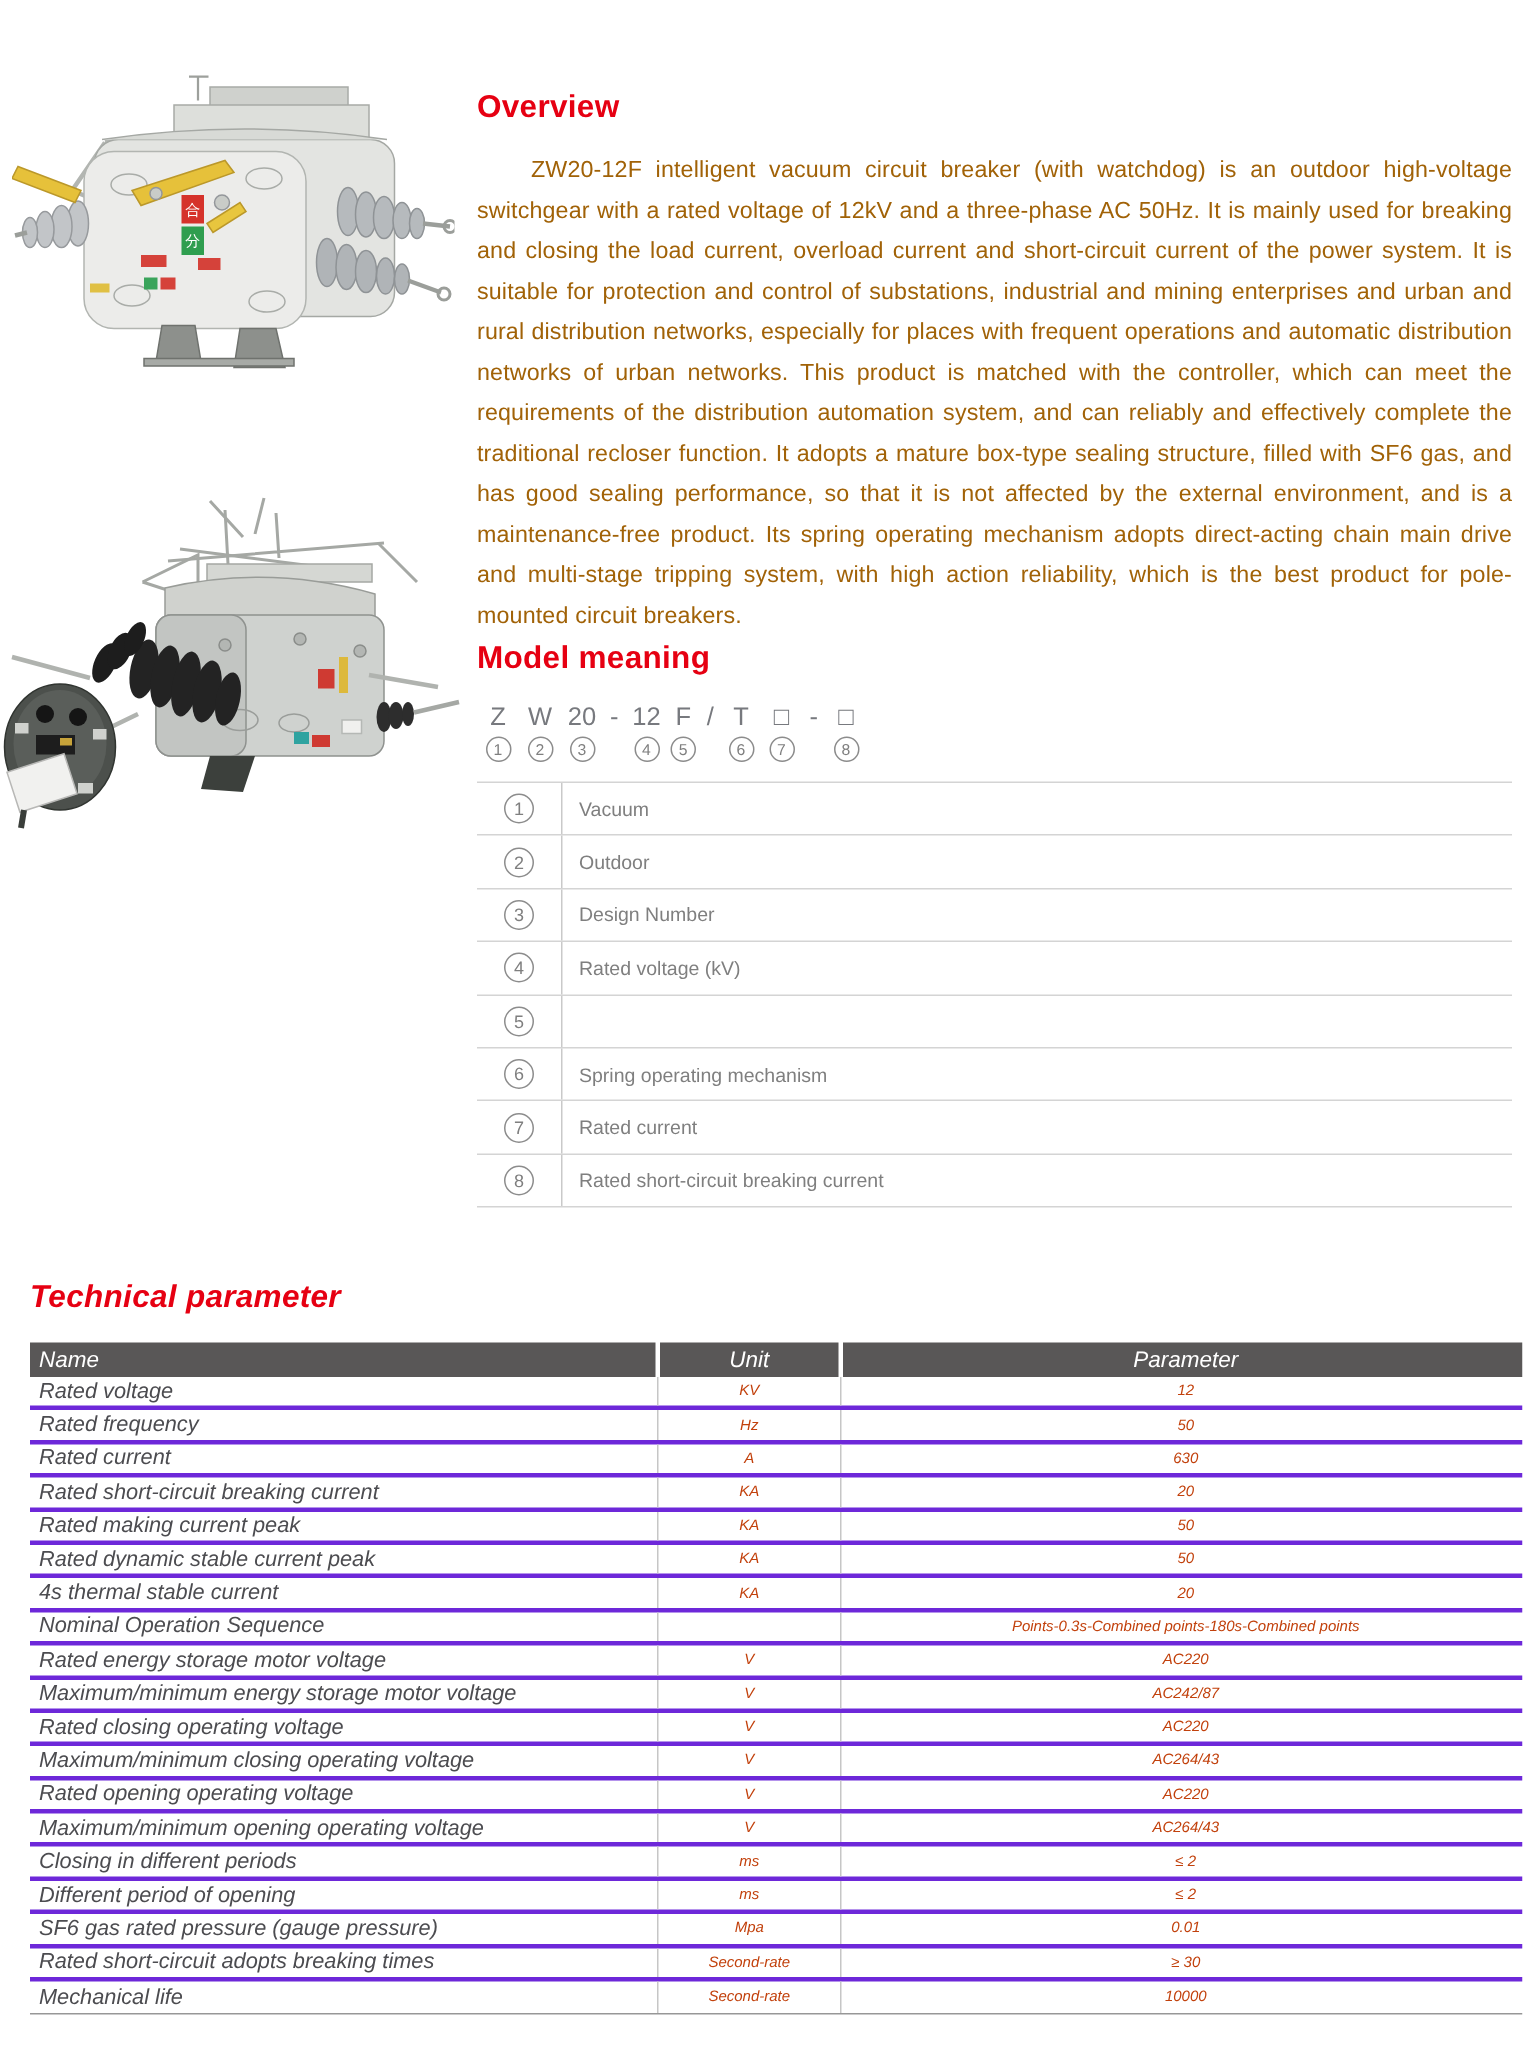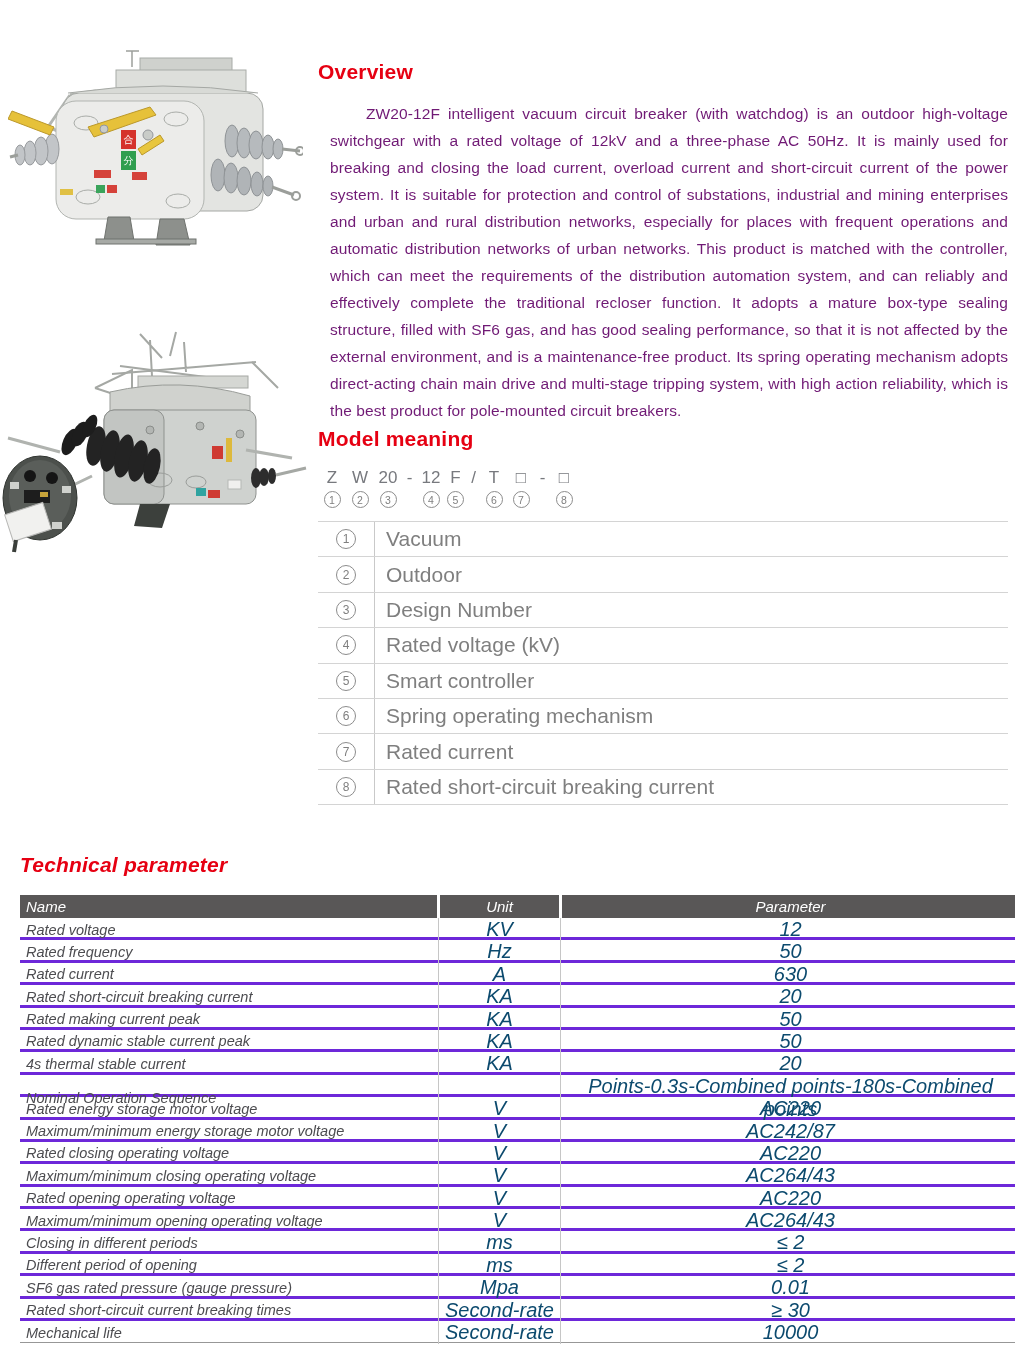--- a/index.html
+++ b/index.html
@@ -10,21 +10,21 @@
   
   .photo1{position:absolute;left:8px;top:45px;width:295px;height:255px;}
   .photo2{position:absolute;left:0px;top:330px;width:308px;height:228px;}
   
   .right-col{position:absolute;left:318px;top:57px;width:690px;}
   h2.sec{
     margin:0;font-size:21px;line-height:30px;font-weight:700;color:#e60012;
     letter-spacing:0.2px;
   }
   .overview-p{
-    margin:13px 0 0 12px;font-size:15.5px;line-height:27px;color:#701a75;
+    margin:13px 0 0 0;font-size:15.5px;line-height:27px;color:#a16207;
     text-align:justify;text-indent:36px;letter-spacing:0.1px;
   }
   h2.model-h{}
   
   .code{margin-top:14px;display:flex;align-items:flex-start;}
   .token{display:inline-flex;flex-direction:column;align-items:center;gap:3px;width:28px;}
   .token .ch{font-size:17px;line-height:20px;height:20px;color:#77797e;}
   .token .mark{
     display:inline-flex;align-items:center;justify-content:center;
     width:15px;height:15px;border:1px solid #8c8c8c;border-radius:50%;
@@ -39,36 +39,36 @@
   .m-row{
     display:grid;grid-template-columns:57px 1fr;align-items:center;
     height:35.4px;box-sizing:border-box;border-bottom:1px solid #d4d4d4;
   }
   .m-num{display:flex;align-items:center;justify-content:center;height:100%;border-right:1px solid #c9c9c9;}
   .circle{
     display:inline-flex;align-items:center;justify-content:center;
     width:18px;height:18px;border:1px solid #8c8c8c;border-radius:50%;
     font-size:12px;color:#7f7f7f;
   }
-  .m-label{padding-left:11px;font-size:21px;color:#7f7f7f;}
+  .m-label{padding-left:11px;font-size:13px;color:#7f7f7f;}
   
   .tech{position:absolute;left:20px;top:850px;width:999px;font-style:italic;}
   .t-table{margin-top:15px;width:999px;}
   .t-row{
     display:grid;grid-template-columns:417px 3px 119px 3px 1fr;
     align-items:center;height:22.4px;box-sizing:border-box;
     border-bottom:3px solid #6d28d9;
   }
   .t-head{height:23px;border-bottom:none;}
   .t-head .t-name,.t-head .t-unit,.t-head .t-param{
     background:#595757;color:#ffffff;height:100%;display:flex;align-items:center;
   }
   .t-head .t-unit,.t-head .t-param{justify-content:center;}
   .t-name{padding-left:6px;font-size:14.5px;color:#4c4c50;display:flex;align-items:center;height:100%;}
-  .t-unit,.t-param{font-size:20px;color:#0c4a6e;text-align:center;display:flex;align-items:center;justify-content:center;height:100%;}
+  .t-unit,.t-param{font-size:10px;color:#c2410c;text-align:center;display:flex;align-items:center;justify-content:center;height:100%;}
   .t-head .t-name{font-size:15px;}
   .t-head .t-unit,.t-head .t-param{font-size:15px;}
   .t-sep{position:relative;height:100%;}
   .sep-line::after{content:"";position:absolute;left:1px;top:0;bottom:0;width:1px;background:#c6c6c6;}
   .t-rows .t-row:last-child{border-bottom:1px solid #979797;}
 </style>
 </head>
 <body>
 
 <div class="page">
@@ -303,21 +303,20 @@
         <div class="m-row">
         <span class="m-num">
           <span class="circle">4</span>
         </span>
         <span class="m-label">Rated voltage (kV)</span>
       </div>
         <div class="m-row">
         <span class="m-num">
           <span class="circle">5</span>
         </span>
-        <span class="m-label">Smart controller</span>
       </div>
         <div class="m-row">
         <span class="m-num">
           <span class="circle">6</span>
         </span>
         <span class="m-label">Spring operating mechanism</span>
       </div>
         <div class="m-row">
         <span class="m-num">
           <span class="circle">7</span>
@@ -459,21 +458,21 @@
           <span class="t-param">≤ 2</span>
         </div>
           <div class="t-row">
           <span class="t-name">SF6 gas rated pressure (gauge pressure)</span>
           <span class="t-sep sep-line"></span>
           <span class="t-unit">Mpa</span>
           <span class="t-sep sep-line"></span>
           <span class="t-param">0.01</span>
         </div>
           <div class="t-row">
-          <span class="t-name">Rated short-circuit current breaking times</span>
+          <span class="t-name">Rated short-circuit adopts breaking times</span>
           <span class="t-sep sep-line"></span>
           <span class="t-unit">Second-rate</span>
           <span class="t-sep sep-line"></span>
           <span class="t-param">≥ 30</span>
         </div>
           <div class="t-row">
           <span class="t-name">Mechanical life</span>
           <span class="t-sep sep-line"></span>
           <span class="t-unit">Second-rate</span>
           <span class="t-sep sep-line"></span>

